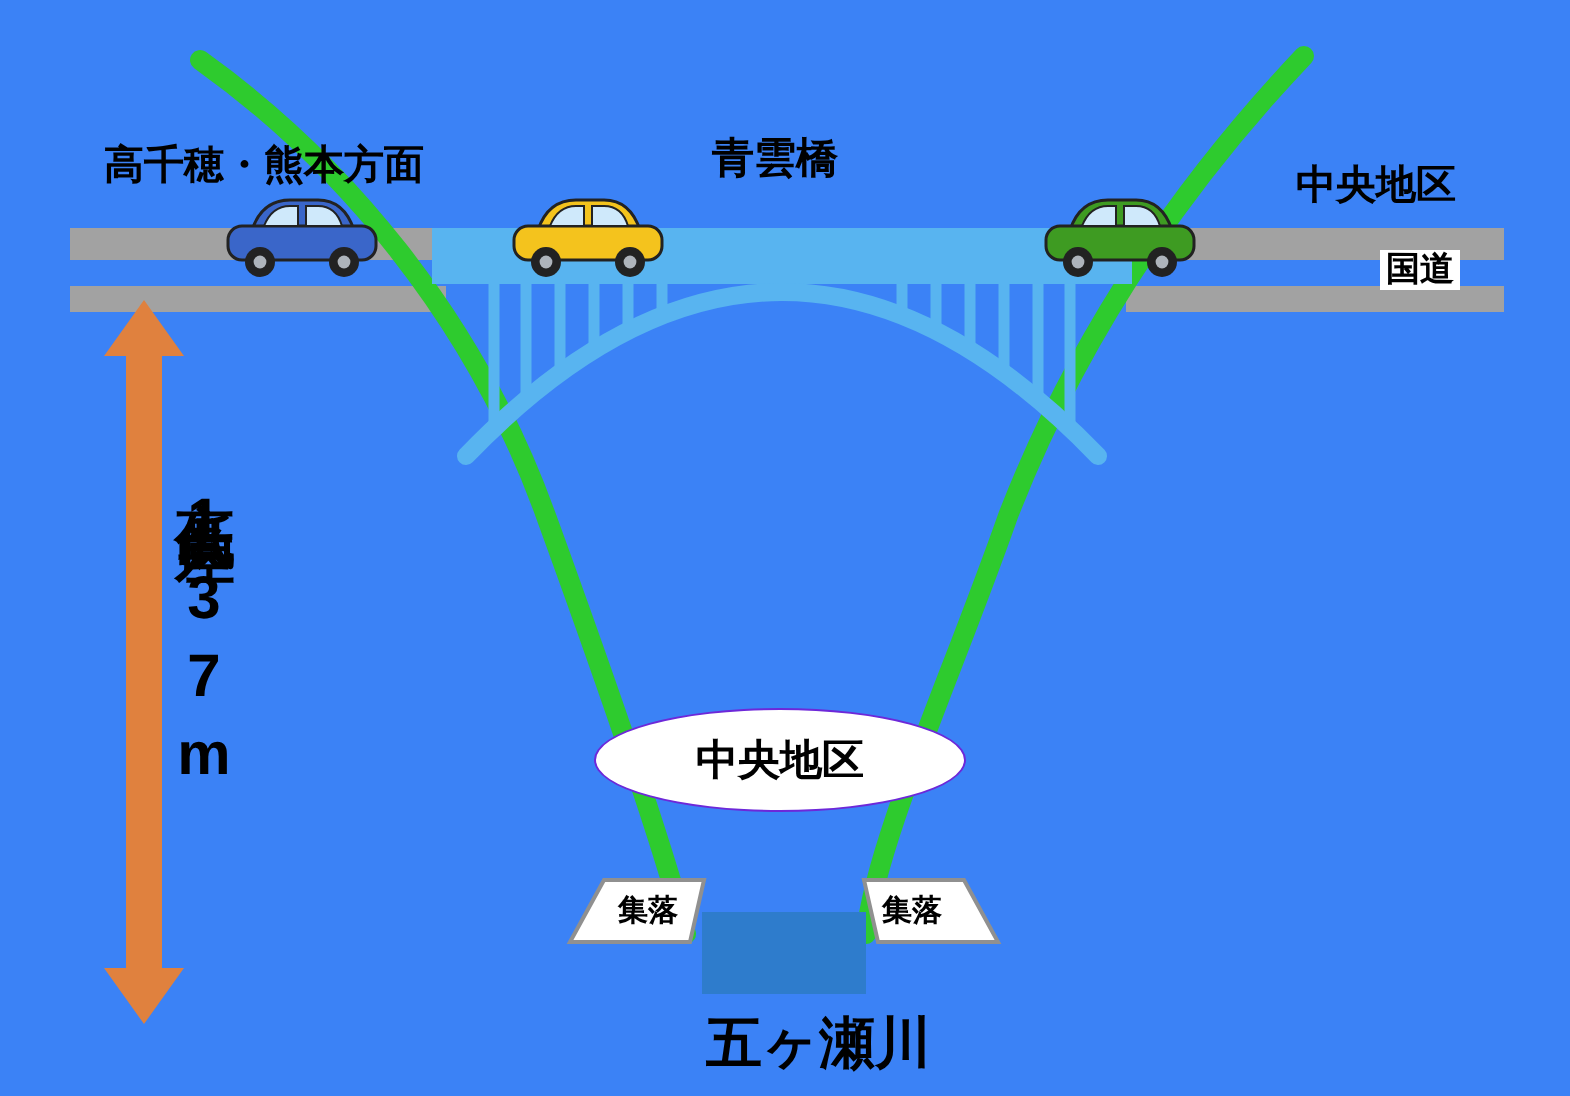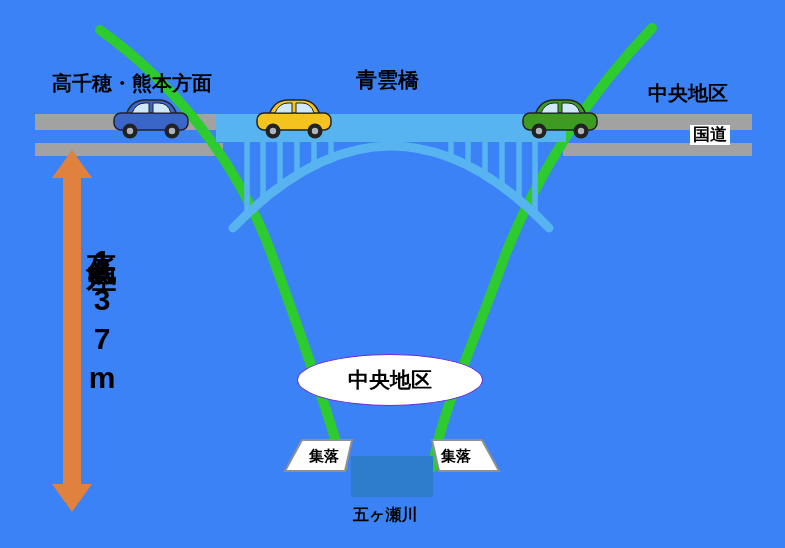--- a/index.html
+++ b/index.html
@@ -23,21 +23,21 @@
     letter-spacing:6px;
   }
   .ellipse-district{
     position:absolute;left:297px;top:354px;width:186px;height:52px;
     background:#fff;border:1px solid #6d28d9;border-radius:50%;
     display:flex;align-items:center;justify-content:center;
     font-size:21px;font-weight:bold;box-sizing:border-box;
   }
   .lbl-settlement-left{left:309px;top:447px;font-size:15px;}
   .lbl-settlement-right{left:441px;top:447px;font-size:15px;}
-  .lbl-river{left:353px;top:506px;font-size:16px;}
+  .lbl-river{left:353px;top:506px;font-size:28px;}
 </style>
 </head>
 <body>
 
 <div id="stage">
 
   <svg id="scene" width="785" height="548" viewBox="0 0 785 548" xmlns="http://www.w3.org/2000/svg">
 
     <rect x="35" y="114" width="717" height="16" fill="#a2a2a2"></rect>
     <rect x="35" y="143" width="188" height="13" fill="#a2a2a2"></rect>

